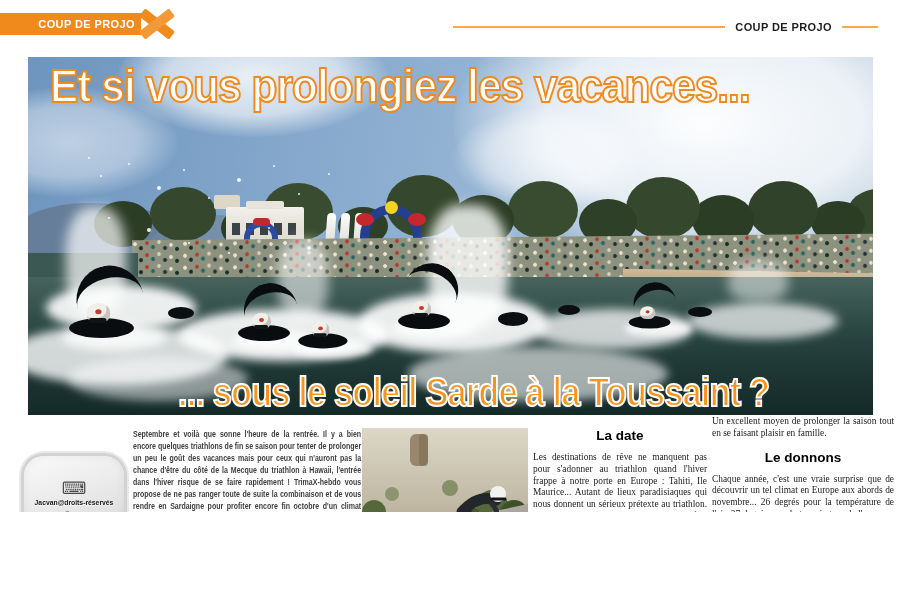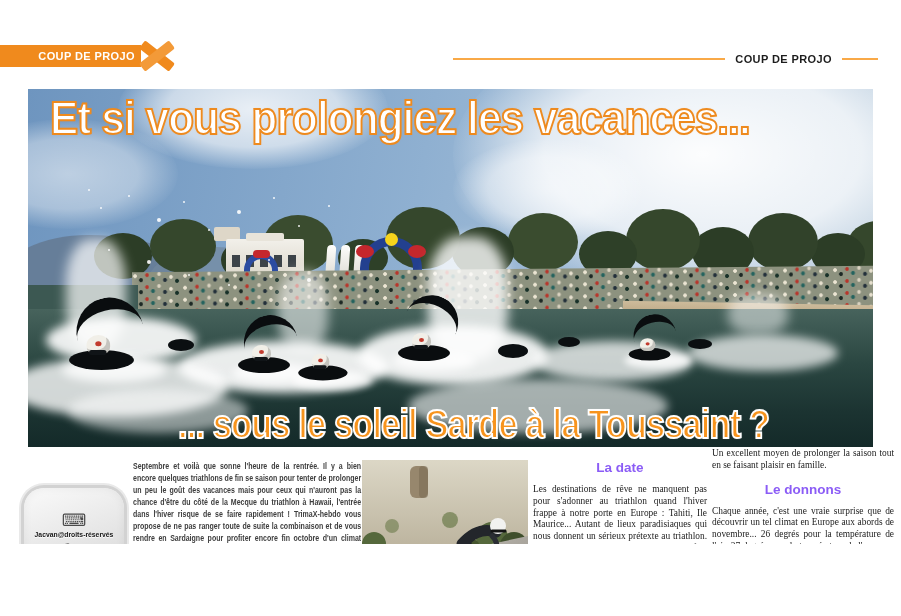--- a/index.html
+++ b/index.html
@@ -1,17 +1,17 @@
 <!DOCTYPE html>
 <html><head>
 <meta charset="utf-8">
 <style>
   html,body{margin:0;padding:0;background:#ffffff;}
   .page{position:relative;width:901px;height:512px;background:#fff;overflow:hidden;
-        font-family:"Liberation Sans",sans-serif;margin-top:32px;}
+        font-family:"Liberation Sans",sans-serif;}
 
   
   .banner{position:absolute;left:0;top:13px;width:141px;height:22px;background:#F08A1D;
           display:flex;align-items:center;justify-content:flex-end;padding-right:6px;box-sizing:border-box;}
   .banner-label{color:#fff;font-weight:bold;font-size:11px;letter-spacing:.4px;white-space:nowrap;}
   .banner-x{position:absolute;left:135px;top:2px;width:44px;height:44px;}
   .banner-x i{position:absolute;left:3px;top:17px;width:38px;height:10px;background:#F08A1D;border-radius:2px;display:block;}
   .banner-x i.b1{transform:rotate(38deg);}
   .banner-x i.b2{transform:rotate(-38deg);background:#F39A38;}
   .header-right{position:absolute;top:21px;right:23px;display:flex;align-items:center;}
@@ -117,21 +117,21 @@
   .camera::before{content:"";position:absolute;left:7px;top:2px;width:8px;height:8px;border-radius:50%;
       background:#555;border:2px solid #ddd;}
   .camera::after{content:"";position:absolute;left:2px;top:-3px;width:7px;height:4px;background:#242424;border-radius:2px;}
 
   
   .intro{position:absolute;left:133px;top:429px;width:270px;transform:scaleX(.845);transform-origin:0 0;
      font-weight:bold;font-size:8.3px;line-height:11.95px;color:#3d3d3d;text-align:justify;margin:0;}
   .cyc{position:absolute;left:362px;top:428px;width:166px;height:165px;overflow:hidden;background:#cfc9b8;}
   .serif{font-family:Liberation Serif, serif;font-size:9.4px;line-height:11.8px;text-align:justify;
      color:#1c1c1c;margin:0;}
-  .sec-h{font-family:"Liberation Sans",sans-serif;font-size:13.5px;font-weight:bold;color:#8b5cf6;
+  .sec-h{font-family:"Liberation Sans",sans-serif;font-size:13.5px;font-weight:bold;color:#000000;
      text-align:center;margin:0 0 9px;}
   .date-col{position:absolute;left:533px;top:428px;width:174px;}
   .climat-col{position:absolute;left:712px;top:416px;width:182px;}
   .climat-col .lead{margin:0 0 2px;}
   .climat-col .sec-h{margin:10px 0 9px;}
   .closing{text-align:left;}
 
   
   .pn{position:absolute;top:596px;font-size:8.5px;font-weight:bold;color:#16233f;}
   .pn-l{left:10px;} .pn-r{left:884px;}

